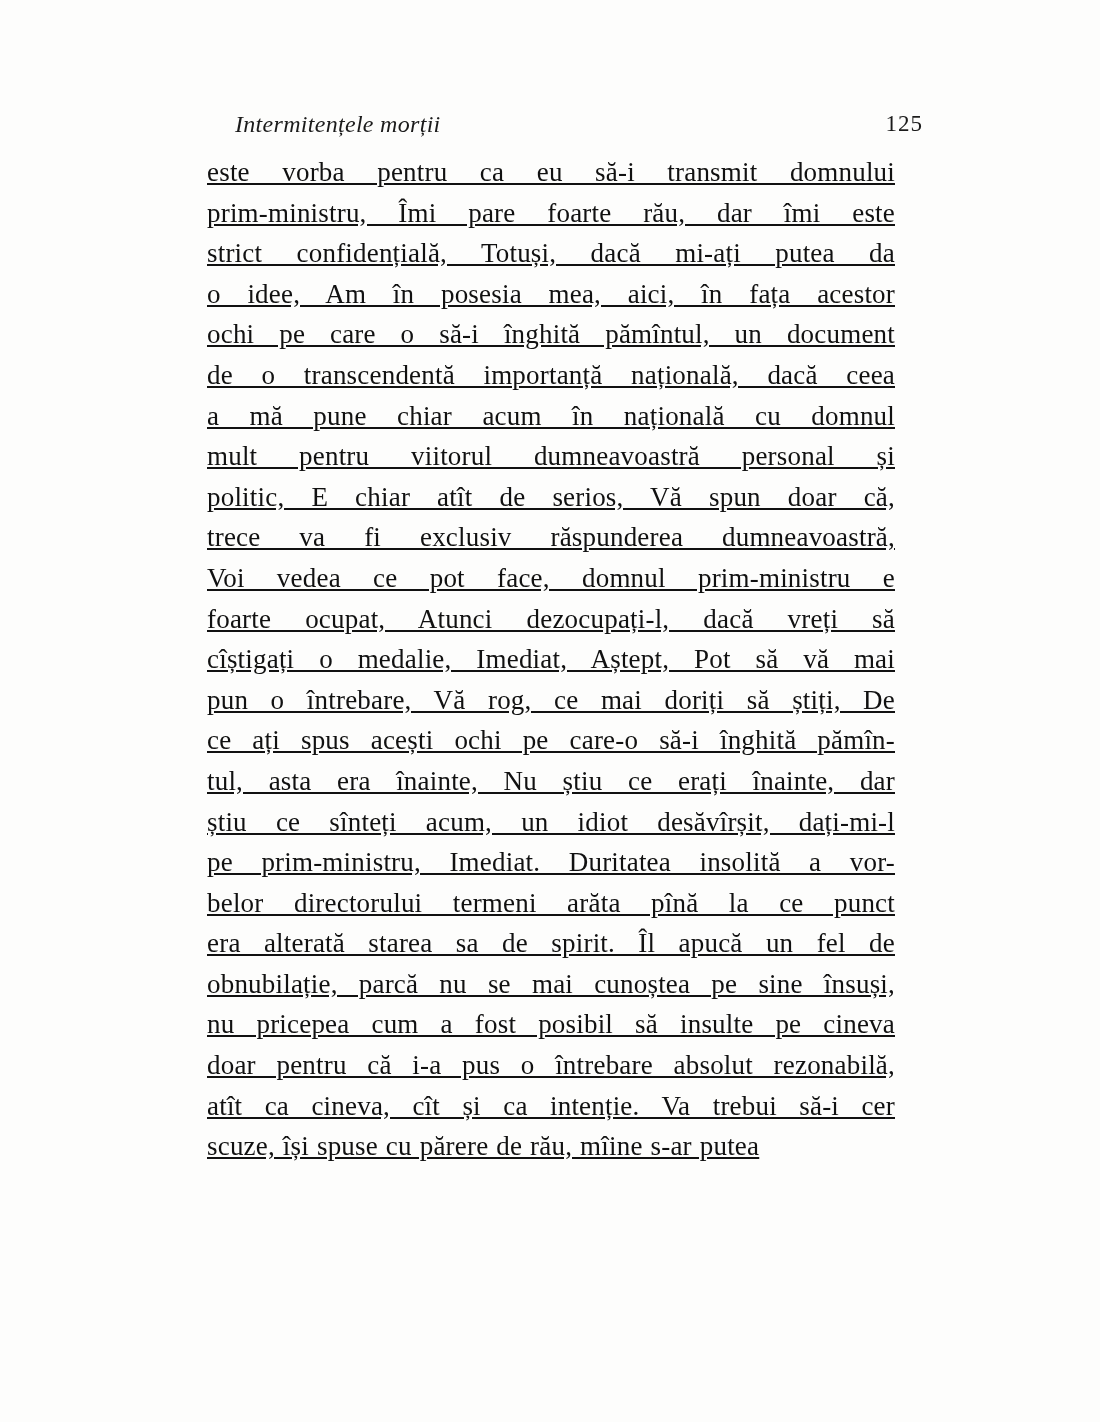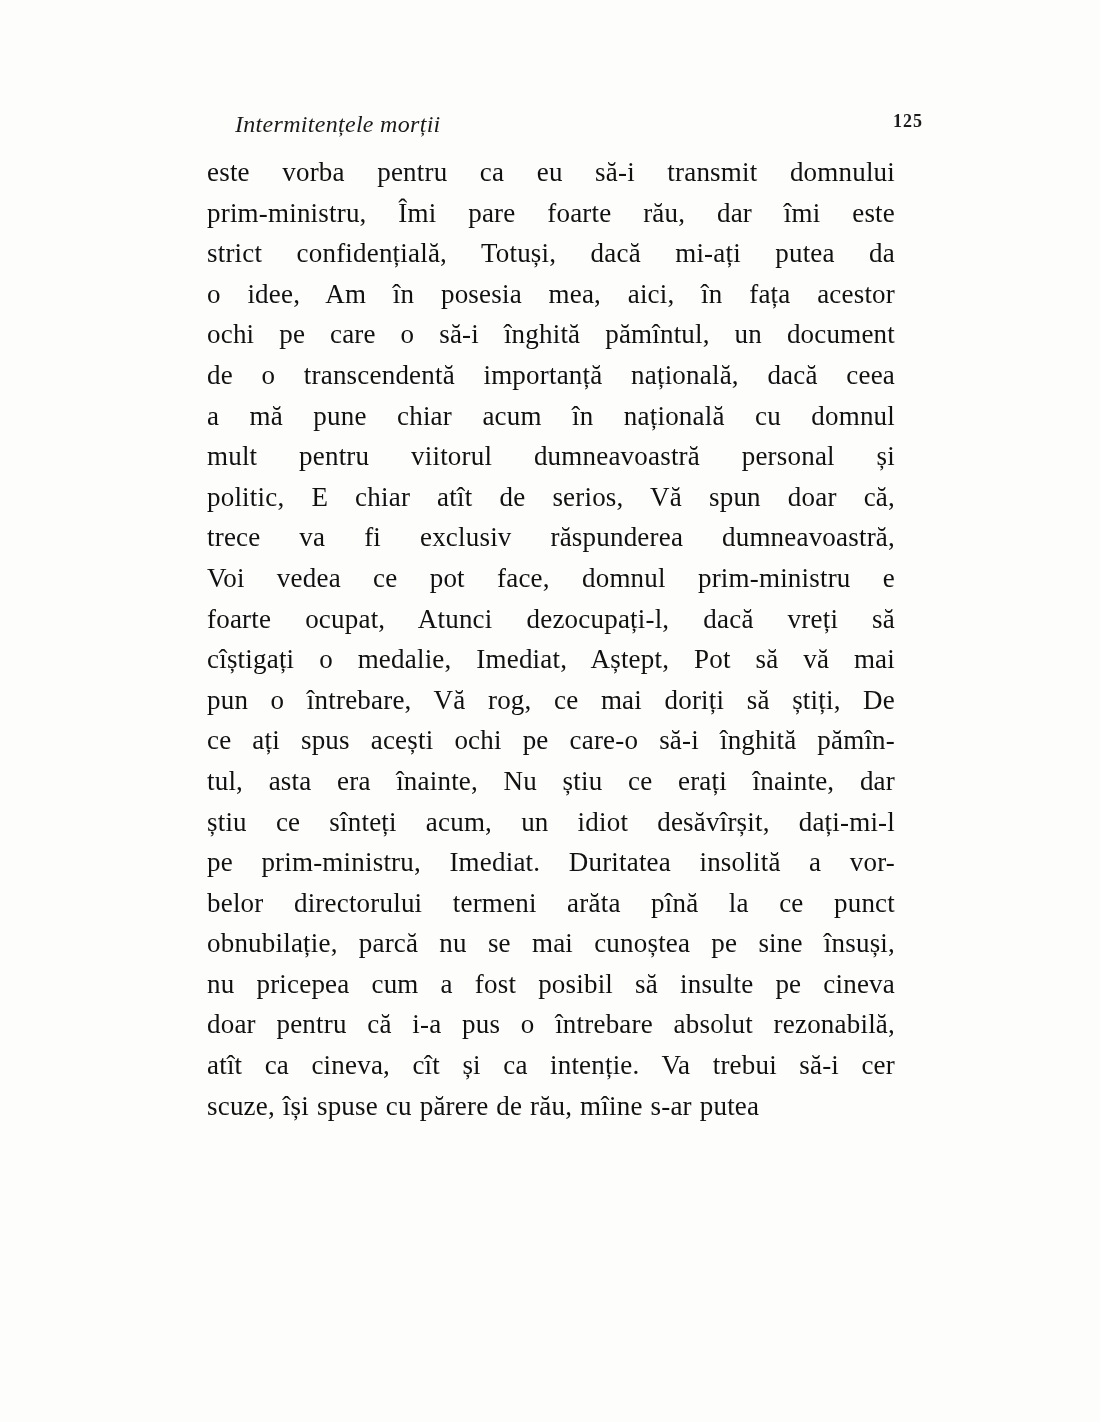--- a/index.html
+++ b/index.html
@@ -28,38 +28,38 @@
     color: #1b1b1b;
     margin-left: 28px;
   }
   .running-title {
     font-style: italic;
     letter-spacing: 0.3px;
   }
   .page-number {
     font-style: normal;
     letter-spacing: 1px;
-    font-size: 18px;
-    font-weight: bold;
+    font-size: 23px;
   }
   .text-block {
     position: absolute;
     left: 207px;
     top: 152px;
     width: 688px;
     font-size: 27px;
     color: #111111;
     letter-spacing: 0.2px;
   }
   .text-line {
     line-height: 40.6px;
     text-align: justify;
     text-align-last: justify;
     white-space: normal;
     word-spacing: 1px;
+    text-decoration: underline;
   }
   .text-line:last-child {
     text-align-last: left;
   }
 </style>
 </head>
 <body>
 
 <div class="page">
 
@@ -81,20 +81,21 @@
       <div class="text-line">trece va fi exclusiv răspunderea dumneavoastră,</div>
       <div class="text-line">Voi vedea ce pot face, domnul prim-ministru e</div>
       <div class="text-line">foarte ocupat, Atunci dezocupați-l, dacă vreți să</div>
       <div class="text-line">cîștigați o medalie, Imediat, Aștept, Pot să vă mai</div>
       <div class="text-line">pun o întrebare, Vă rog, ce mai doriți să știți, De</div>
       <div class="text-line">ce ați spus acești ochi pe care-o să-i înghită pămîn-</div>
       <div class="text-line">tul, asta era înainte, Nu știu ce erați înainte, dar</div>
       <div class="text-line">știu ce sînteți acum, un idiot desăvîrșit, dați-mi-l</div>
       <div class="text-line">pe prim-ministru, Imediat. Duritatea insolită a vor-</div>
       <div class="text-line">belor directorului termeni arăta pînă la ce punct</div>
+      <div class="text-line">era alterată starea sa de spirit. Îl apucă un fel de</div>
       <div class="text-line">obnubilație, parcă nu se mai cunoștea pe sine însuși,</div>
       <div class="text-line">nu pricepea cum a fost posibil să insulte pe cineva</div>
       <div class="text-line">doar pentru că i-a pus o întrebare absolut rezonabilă,</div>
       <div class="text-line">atît ca cineva, cît și ca intenție. Va trebui să-i cer</div>
       <div class="text-line">scuze, își spuse cu părere de rău, mîine s-ar putea</div>
     </div>
 
 </div>
 
 </body></html>

